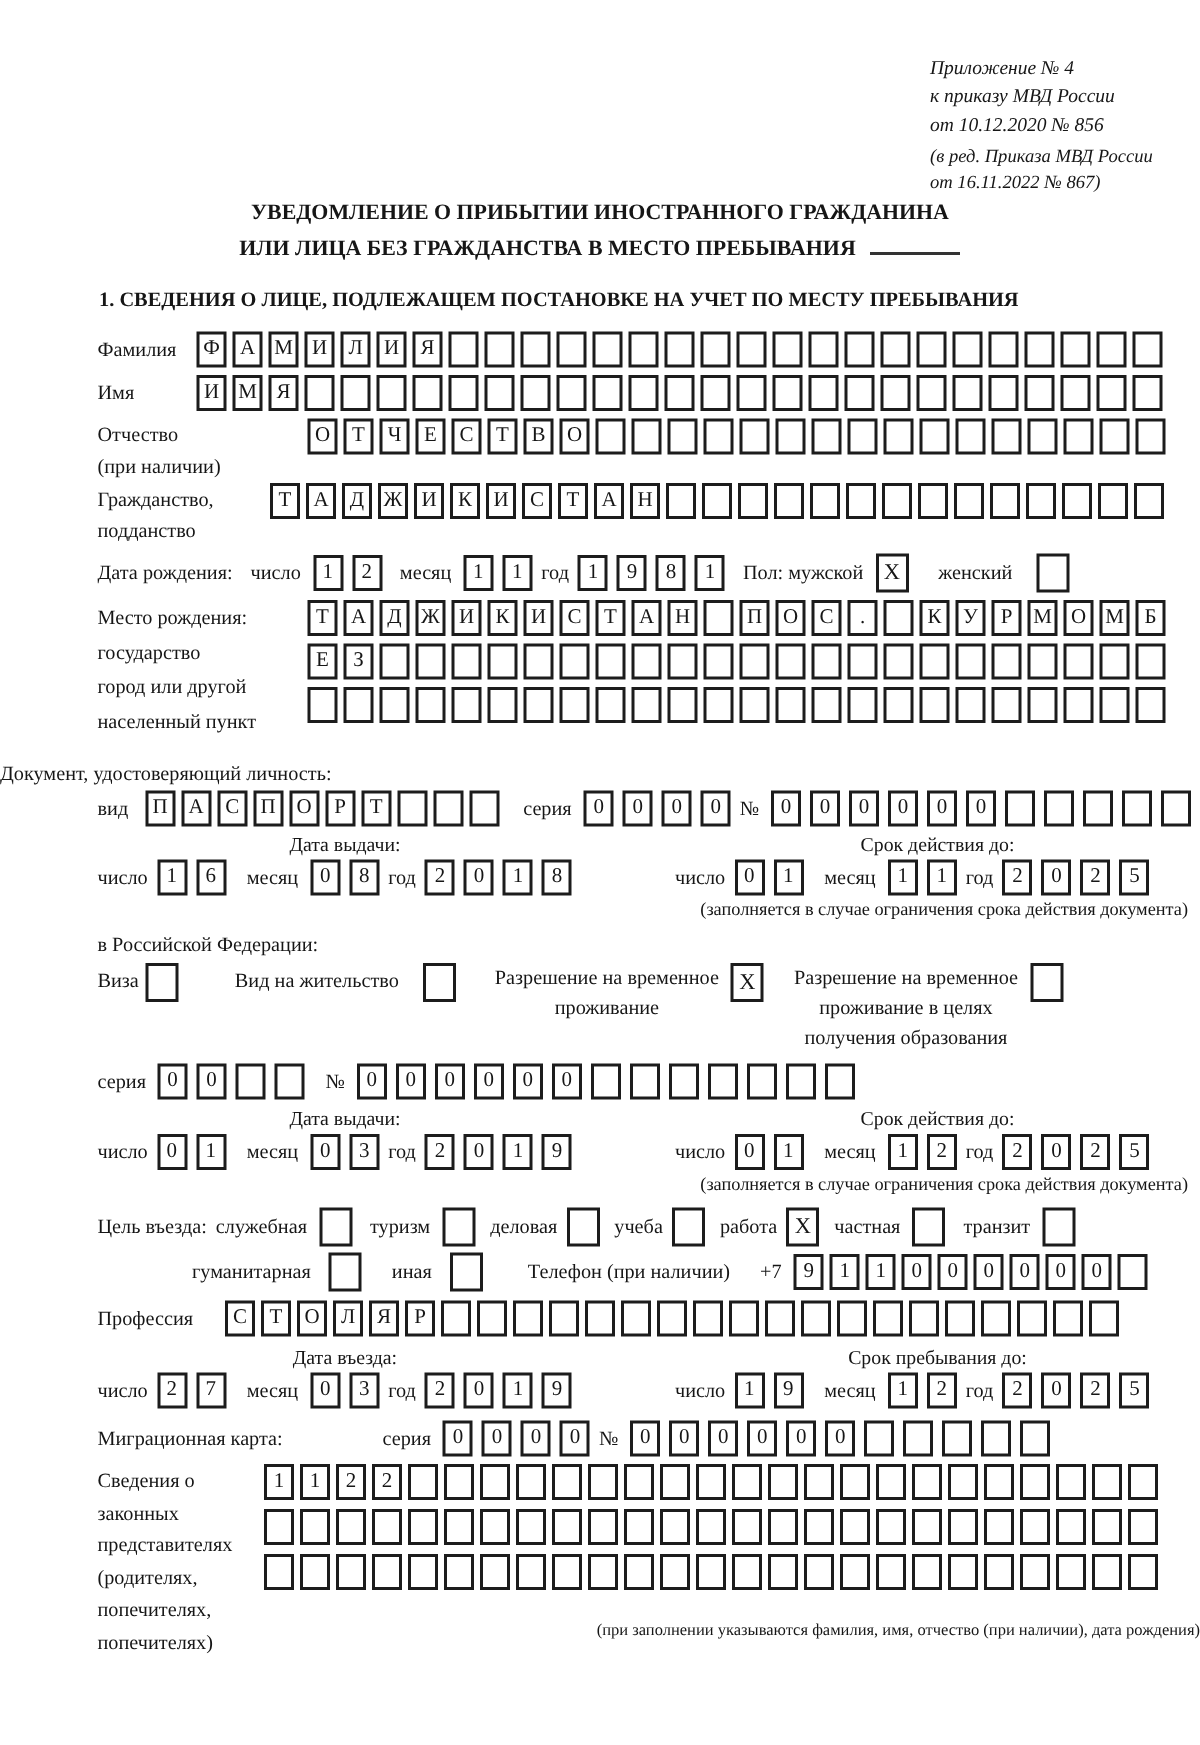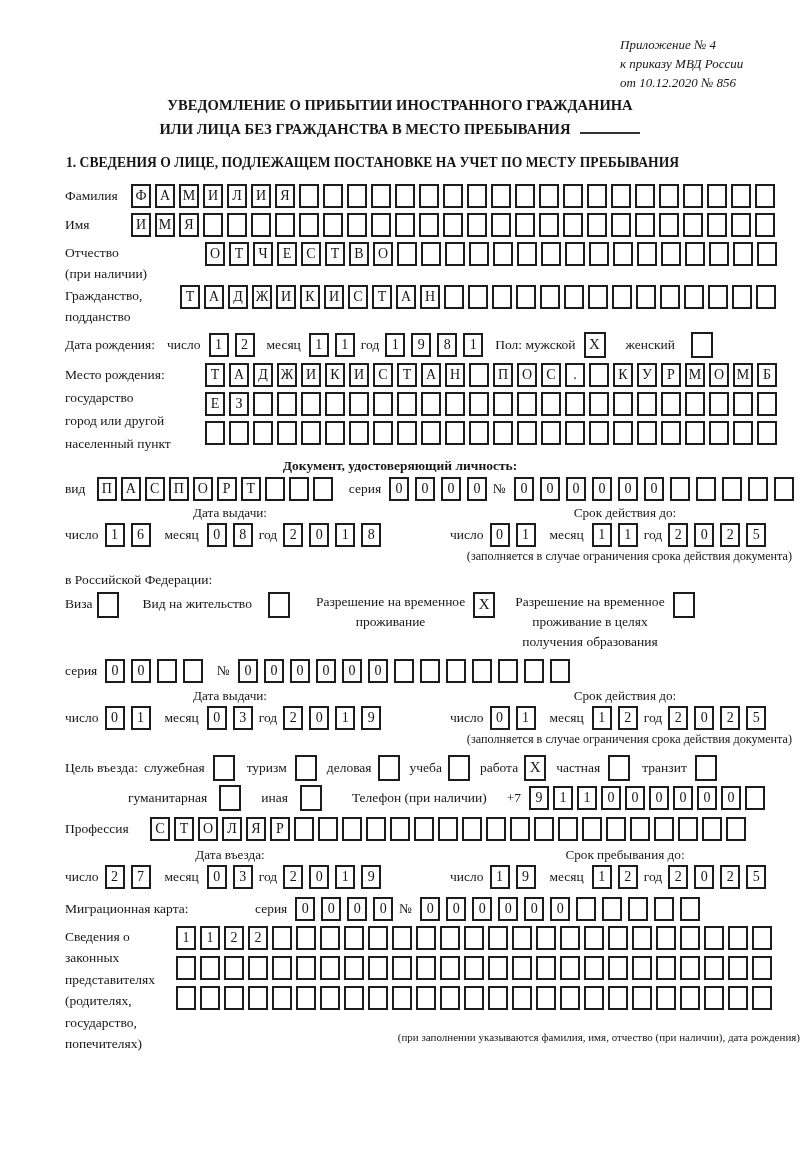--- a/index.html
+++ b/index.html
@@ -42,20 +42,24 @@
 </style>
 </head>
 <body>
 
 <div class="page">
 
   <div class="ref">
     <div>Приложение № 4</div>
     <div>к приказу МВД России</div>
     <div>от 10.12.2020 № 856</div>
+    <div class="ref-sub">
+      <div>(в ред. Приказа МВД России</div>
+      <div>от 16.11.2022 № 867)</div>
+    </div>
   </div>
 
 
   <div class="title">
     <div>УВЕДОМЛЕНИЕ О ПРИБЫТИИ ИНОСТРАННОГО ГРАЖДАНИНА</div>
     <div><span>ИЛИ ЛИЦА БЕЗ ГРАЖДАНСТВА В МЕСТО ПРЕБЫВАНИЯ</span><span class="blank-line"></span></div>
   </div>
 
   <div class="sec1">1. СВЕДЕНИЯ О ЛИЦЕ, ПОДЛЕЖАЩЕМ ПОСТАНОВКЕ НА УЧЕТ ПО МЕСТУ ПРЕБЫВАНИЯ</div>
 
@@ -303,21 +307,21 @@
           <span class="cell"></span>
           <span class="cell"></span>
           <span class="cell"></span>
           <span class="cell"></span>
           <span class="cell"></span>
           <span class="cell"></span>
         </div>
     </span>
   </div>
 
-  <div style="text-align:center;font-weight:bold;margin-top:3px">Документ, удостоверяющий личность:</div>
+  <div style="text-align:left;font-weight:normal;margin-top:16px">Документ, удостоверяющий личность:</div>
 
   <div class="r" style="margin-top:3px">
     <span class="lbl" style="width:40px">вид</span>
     <span class="cells">
         <span class="cell">П</span>
         <span class="cell">А</span>
         <span class="cell">С</span>
         <span class="cell">П</span>
         <span class="cell">О</span>
         <span class="cell">Р</span>
@@ -399,21 +403,21 @@
 
   <div class="r" style="margin-top:8px">
       <span>в Российской Федерации:</span>
     </div>
 
   <div class="r rt" style="margin-top:4px">
     <span class="lbl" style="margin-top:4px">Виза</span>
     <span class="cells cbx" style="margin-left:4px">
         <span class="cell"></span>
       </span>
-    <span class="lbl" style="margin-left:20px;margin-top:4px">Вид на жительство</span>
+    <span class="lbl" style="margin-left:34px;margin-top:4px">Вид на жительство</span>
     <span class="cells cbx g16">
         <span class="cell"></span>
       </span>
     <span class="opt-multi" style="margin-left:22px">
       <span>Разрешение на временное</span>
       <span>проживание</span>
     </span>
     <span class="cells cbx g8">
         <span class="cell">X</span>
       </span>
@@ -659,21 +663,21 @@
         <span class="cell"></span>
       </span>
   </div>
 
   <div class="r rt" style="margin-top:5px">
     <span class="lblcol" style="width:111px;line-height:21.5px">
       <div>Сведения о</div>
       <div>законных</div>
       <div>представителях</div>
       <div>(родителях,</div>
-      <div>государство,</div>
+      <div>попечителях,</div>
       <div>попечителях)</div>
     </span>
     <span>
       <div class="cells" style="margin-bottom:6px">
           <span class="cell">1</span>
           <span class="cell">1</span>
           <span class="cell">2</span>
           <span class="cell">2</span>
           <span class="cell"></span>
           <span class="cell"></span>

